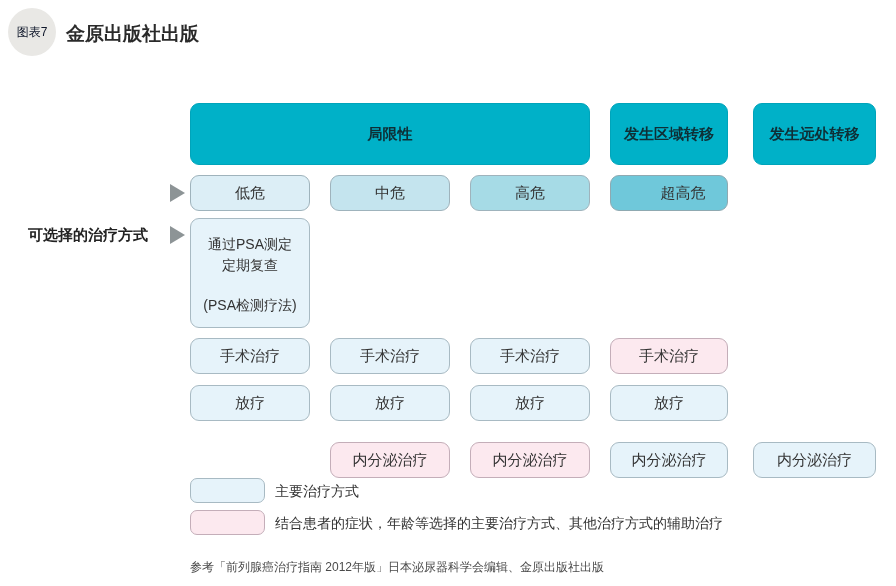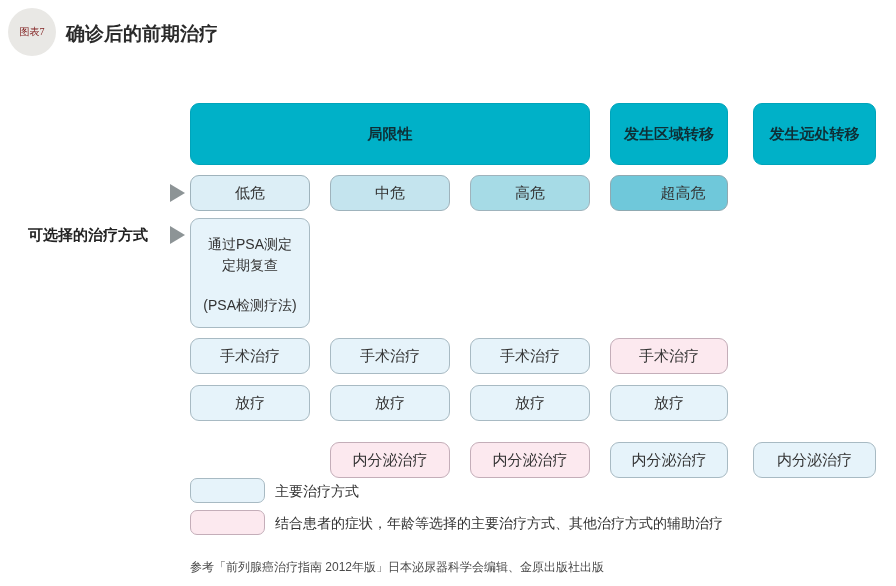--- a/index.html
+++ b/index.html
@@ -4,21 +4,21 @@
 <style>
   html,body{margin:0;padding:0;background:#ffffff;}
   #stage{
     position:relative;width:896px;height:586px;background:#ffffff;overflow:hidden;
     font-family:"Liberation Sans","DejaVu Sans",sans-serif;color:#333;
   }
   
   .badge{
     position:absolute;left:8px;top:8px;width:48px;height:48px;border-radius:50%;
     background:#e9e8e5;display:flex;align-items:center;justify-content:center;
-    font-size:10px;color:#7f1d1d;letter-spacing:0;font-family:Liberation Serif, serif;
+    font-size:12px;color:#0f172a;letter-spacing:0;
   }
   .title{
     position:absolute;left:66px;top:21px;font-size:19px;font-weight:bold;color:#2a2a2a;
   }
   
   .box{
     position:absolute;box-sizing:border-box;border-radius:9px;
     display:flex;align-items:center;justify-content:center;
     font-size:15px;color:#333;text-align:center;
   }
@@ -79,21 +79,21 @@
   .footer{
     position:absolute;left:190px;top:559px;font-size:12px;color:#4a4a4a;
   }
 </style>
 </head>
 <body>
 
 <div id="stage">
 
   <div class="badge">图表7</div>
-  <div class="title">确诊后的前期治疗</div>
+  <div class="title">金原出版社出版</div>
 
   <div class="box teal r-header header-localized">局限性</div>
   <div class="box teal r-header c4">发生区域转移</div>
   <div class="box teal r-header c5">发生远处转移</div>
 
   <div class="arrow a1"></div>
   <div class="box risk-low r-risk c1">低危</div>
   <div class="box risk-mid r-risk c2">中危</div>
   <div class="box risk-high r-risk c3">高危</div>
   <div class="box risk-vhigh r-risk c4">超高危</div>

